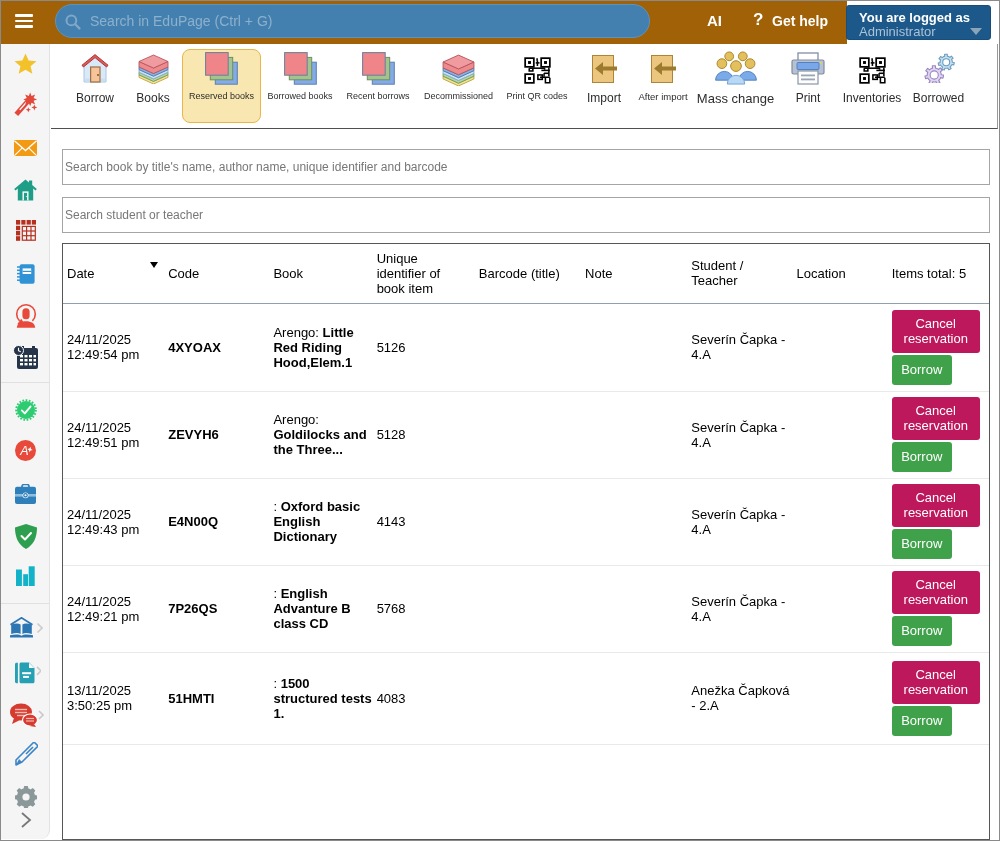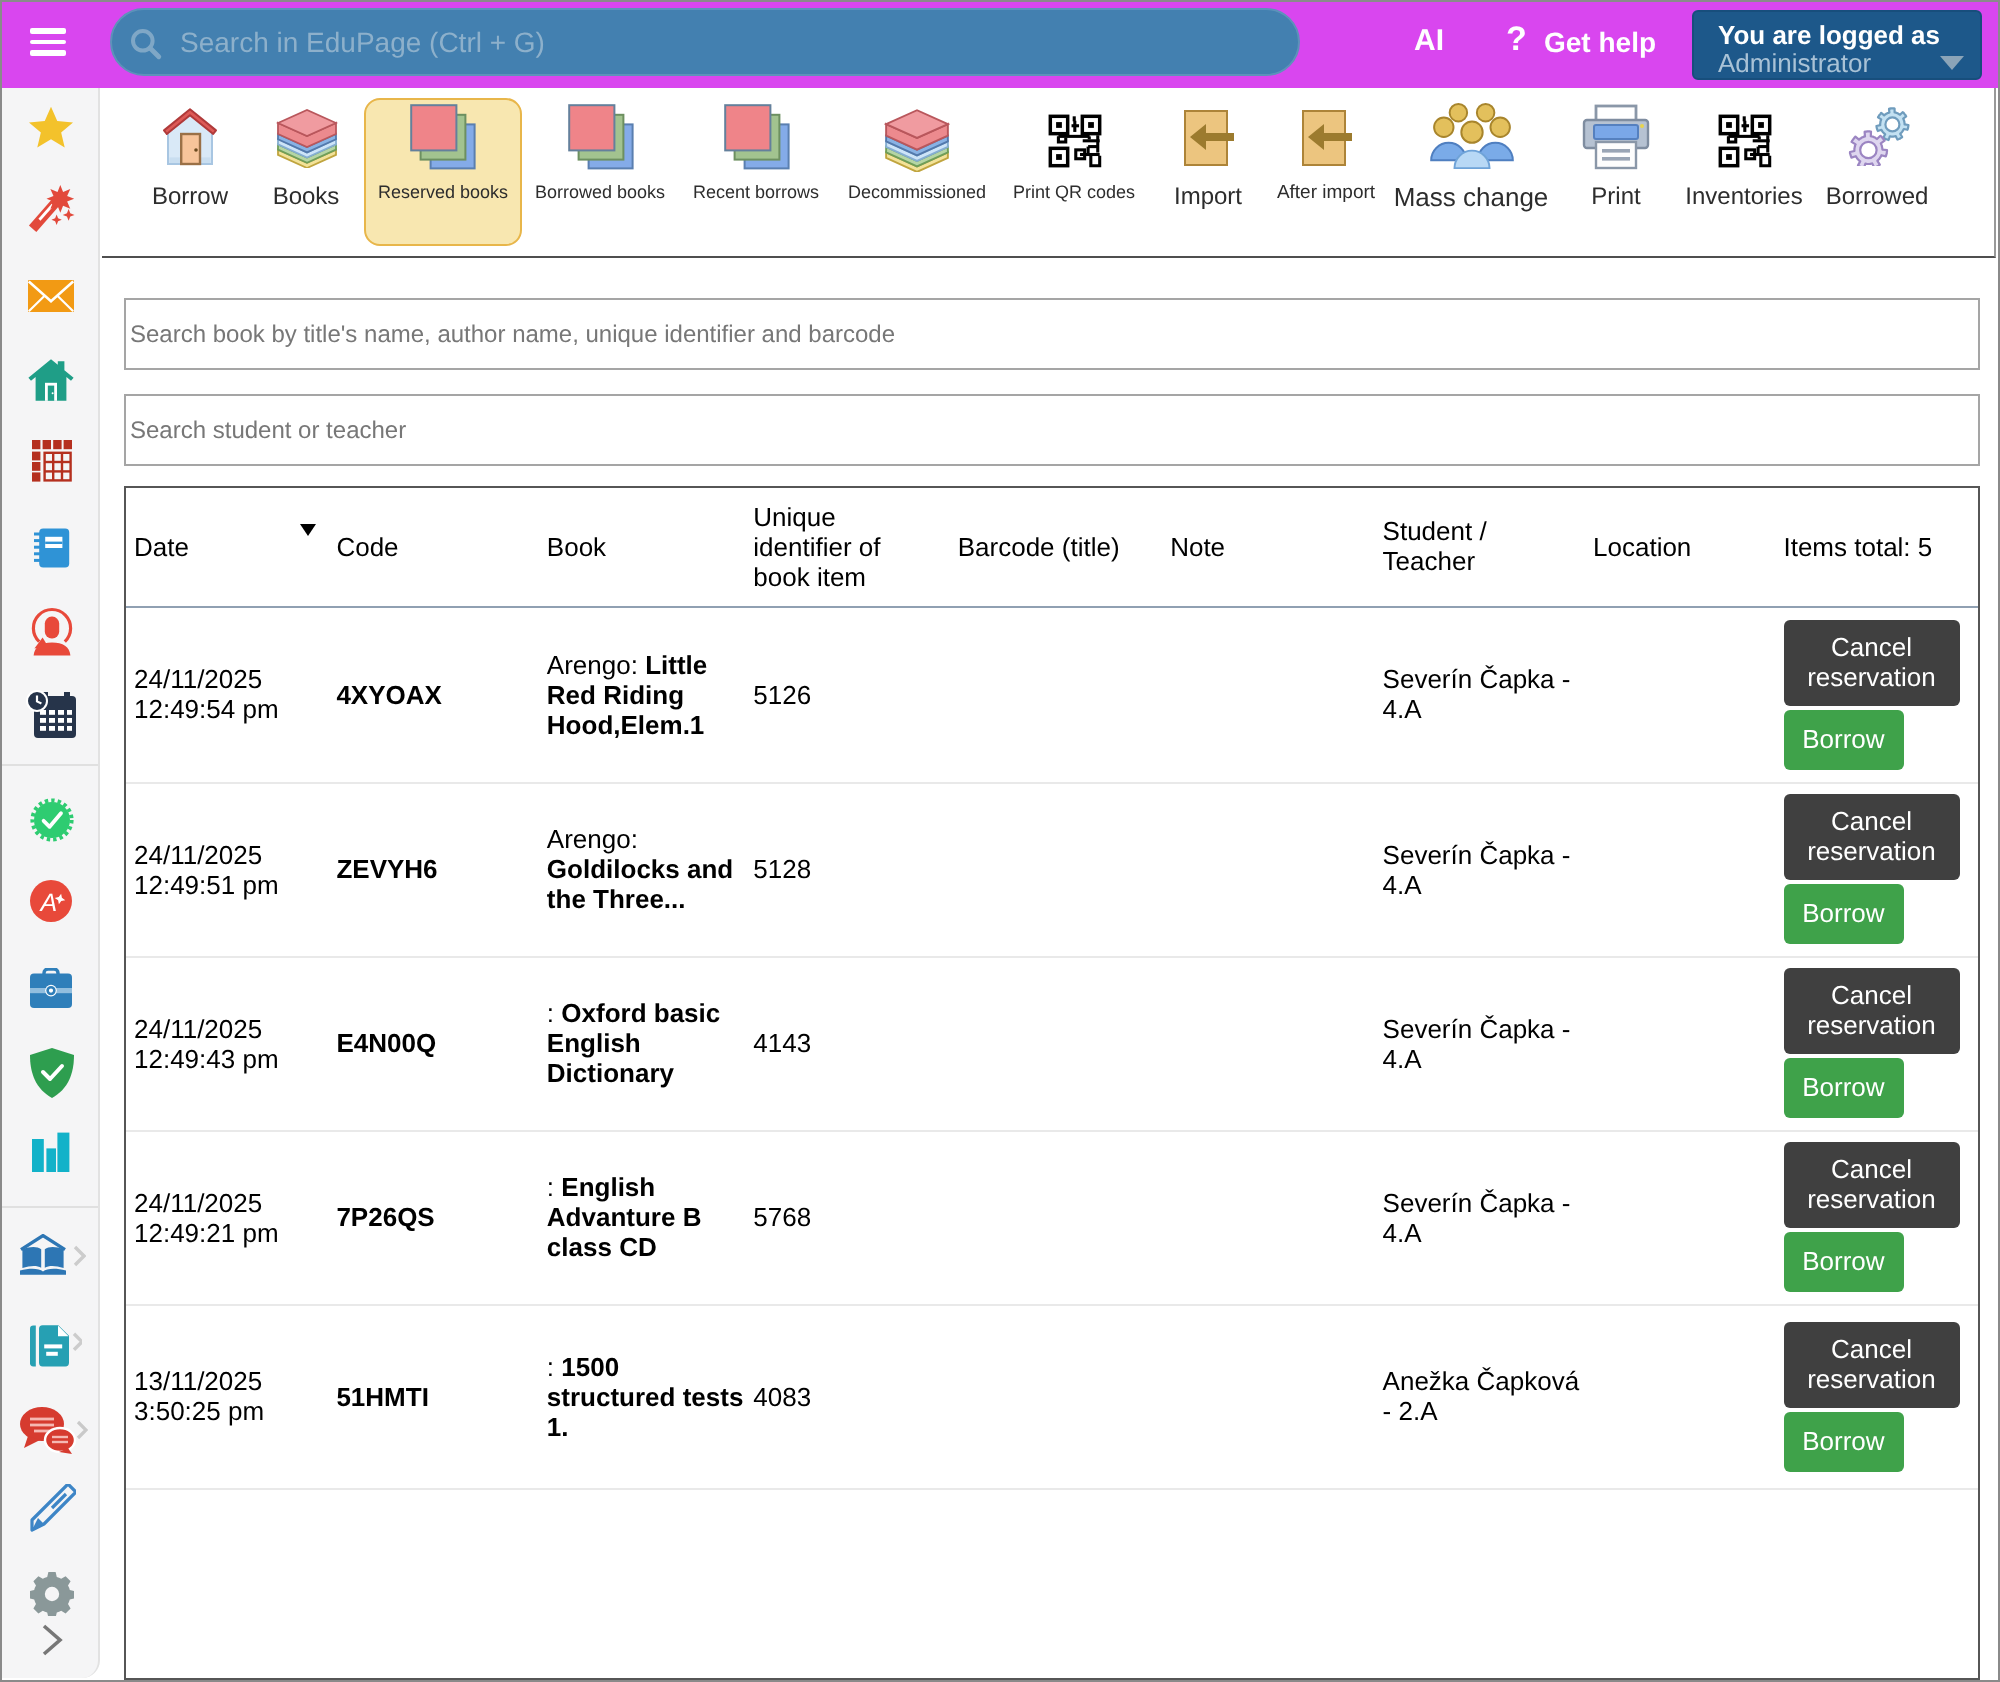--- a/index.html
+++ b/index.html
@@ -1,19 +1,19 @@
 <!DOCTYPE html>
 <html><head>
 <meta charset="utf-8">
 <style>
 * { margin:0; padding:0; box-sizing:border-box; }
 html,body { width:1000px; height:841px; font-family:"Liberation Sans", sans-serif; background:#fff; }
 .page { position:absolute; left:0; top:0; width:1000px; height:841px; border:1px solid #8a8a8a; overflow:hidden; background:#fff; }
 
-.topbar { position:absolute; left:0; top:0; width:998px; height:43px; background:#d946ef; }
+.topbar { position:absolute; left:0; top:0; width:846px; height:43px; background:#a16207; }
 .hamb { position:absolute; left:14px; top:13px; width:18px; height:16px; }
 .hamb div { height:2.8px; background:#fff; border-radius:1px; margin-bottom:2.9px; }
 .searchpill { position:absolute; left:54px; top:3px; width:595px; height:34px; background:#4380b0; border:1px solid #5d92ba; border-radius:17px; }
 .searchpill .mag { position:absolute; left:8px; top:8px; }
 .searchpill .ph { position:absolute; left:34px; top:8px; font-size:14px; color:#8db0cb; }
 .tb-ai { position:absolute; left:706px; top:11px; color:#fff; font-weight:bold; font-size:15px; }
 .tb-q { position:absolute; left:752px; top:9px; color:#fff; font-weight:bold; font-size:17px; }
 .tb-gethelp { position:absolute; left:771px; top:12px; color:#fff; font-weight:bold; font-size:14px; }
 .userbox { position:absolute; left:845px; top:4px; width:145px; height:35px; background:#1d588a; border:1px solid #174e7c; border-radius:3px; }
 .userbox .l1 { position:absolute; left:12px; top:4px; color:#fff; font-weight:bold; font-size:13px; }
@@ -36,21 +36,21 @@
 .sinput { position:absolute; left:11px; width:928px; height:36px; border:1px solid #a5a5a5; background:#fff; font-size:12px; color:#777; line-height:34px; padding-left:2px; }
 .table-wrap { position:absolute; left:11px; top:112px; width:928px; height:597px; border:1.5px solid #565656; background:#fff; overflow:hidden; }
 table.grid { border-collapse:collapse; width:100%; table-layout:fixed; font-size:13px; color:#000; }
 table.grid td, table.grid th { padding:2px 0 2px 4px; vertical-align:middle; font-weight:normal; text-align:left; }
 table.grid td:nth-child(3), table.grid th:nth-child(3) { padding-left:5px; }
 th.th-date { position:relative; }
 th.th-date .arr { position:absolute; left:87px; top:18px; width:0; height:0; border-left:4px solid transparent; border-right:4px solid transparent; border-top:6.5px solid #000; }
 table.grid thead tr { height:59px; }
 table.grid thead tr th { border-bottom:1px solid #90a0b2; }
 table.grid tbody tr td { border-bottom:1px solid #e9e9e9; }
-.btn-cancel { display:block; width:88px; height:43px; background:#404040; color:#fff; border-radius:3px; font-size:13px; text-align:center; line-height:15px; padding-top:6px; }
+.btn-cancel { display:block; width:88px; height:43px; background:#be185d; color:#fff; border-radius:3px; font-size:13px; text-align:center; line-height:15px; padding-top:6px; }
 .btn-borrow { display:block; width:60px; height:30px; background:#3fa24a; color:#fff; border-radius:3px; font-size:13px; text-align:center; line-height:30px; margin-top:2px; }
 b { font-weight:bold; }
 </style>
 </head>
 <body>
 <div class="page">
 
   <div class="topbar">
     <div class="hamb">
         <div></div>

